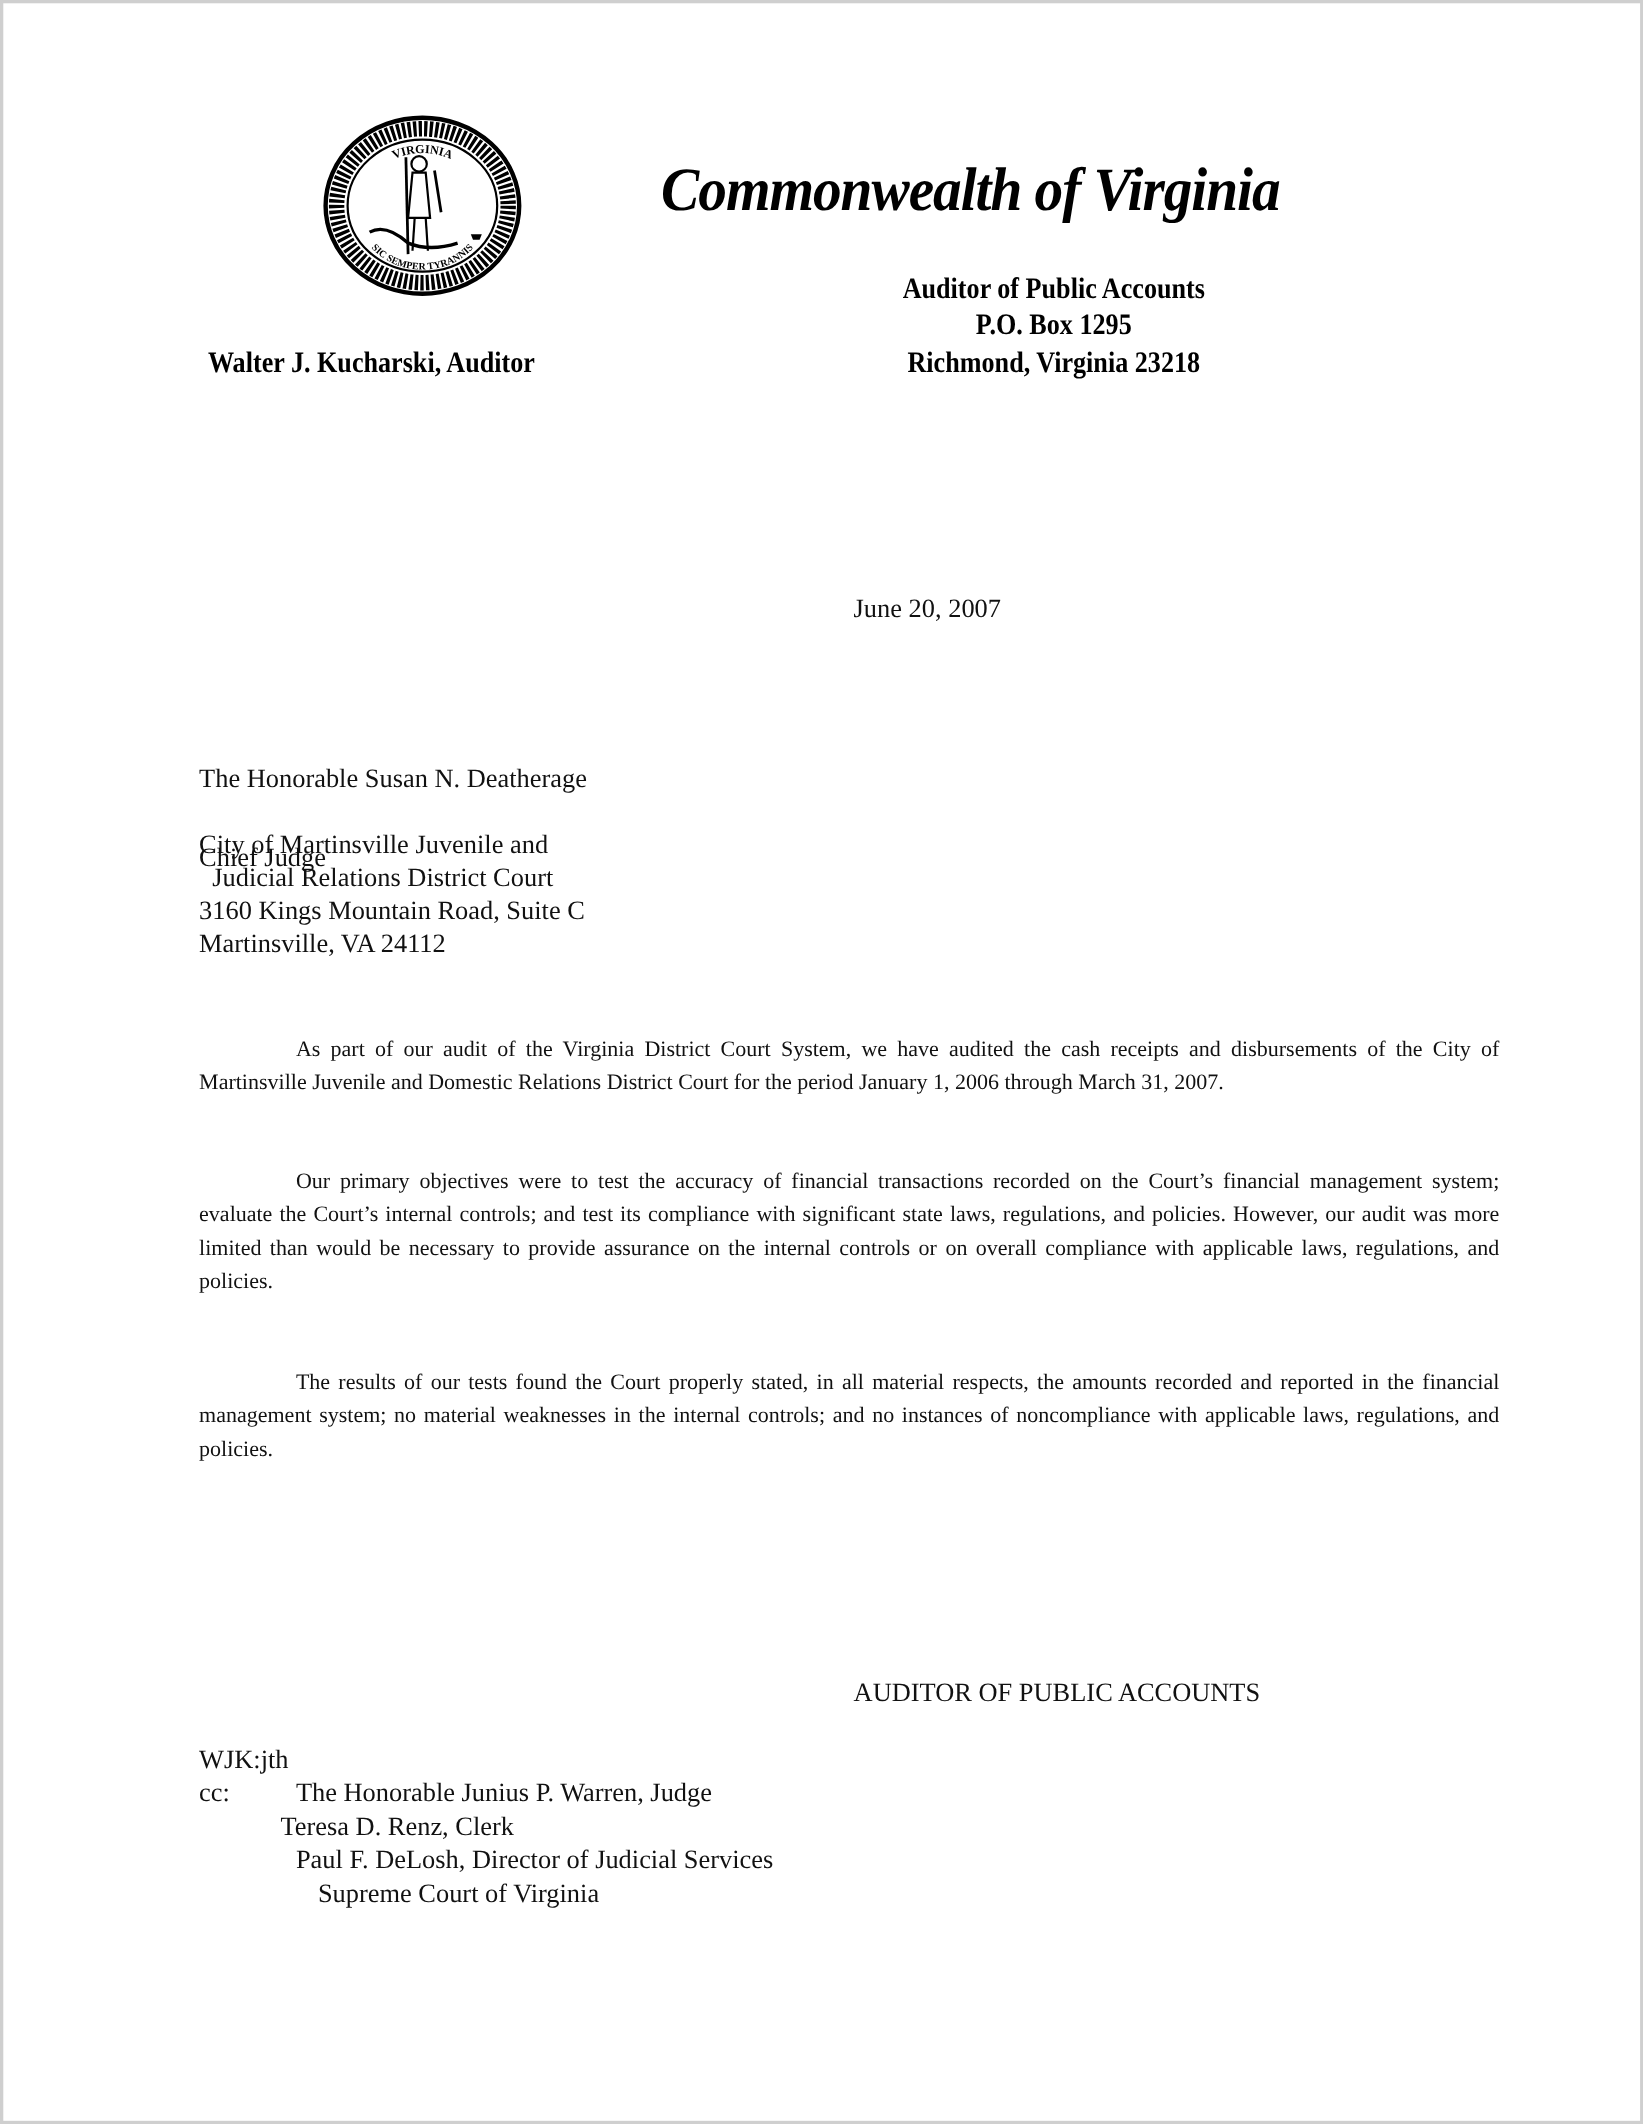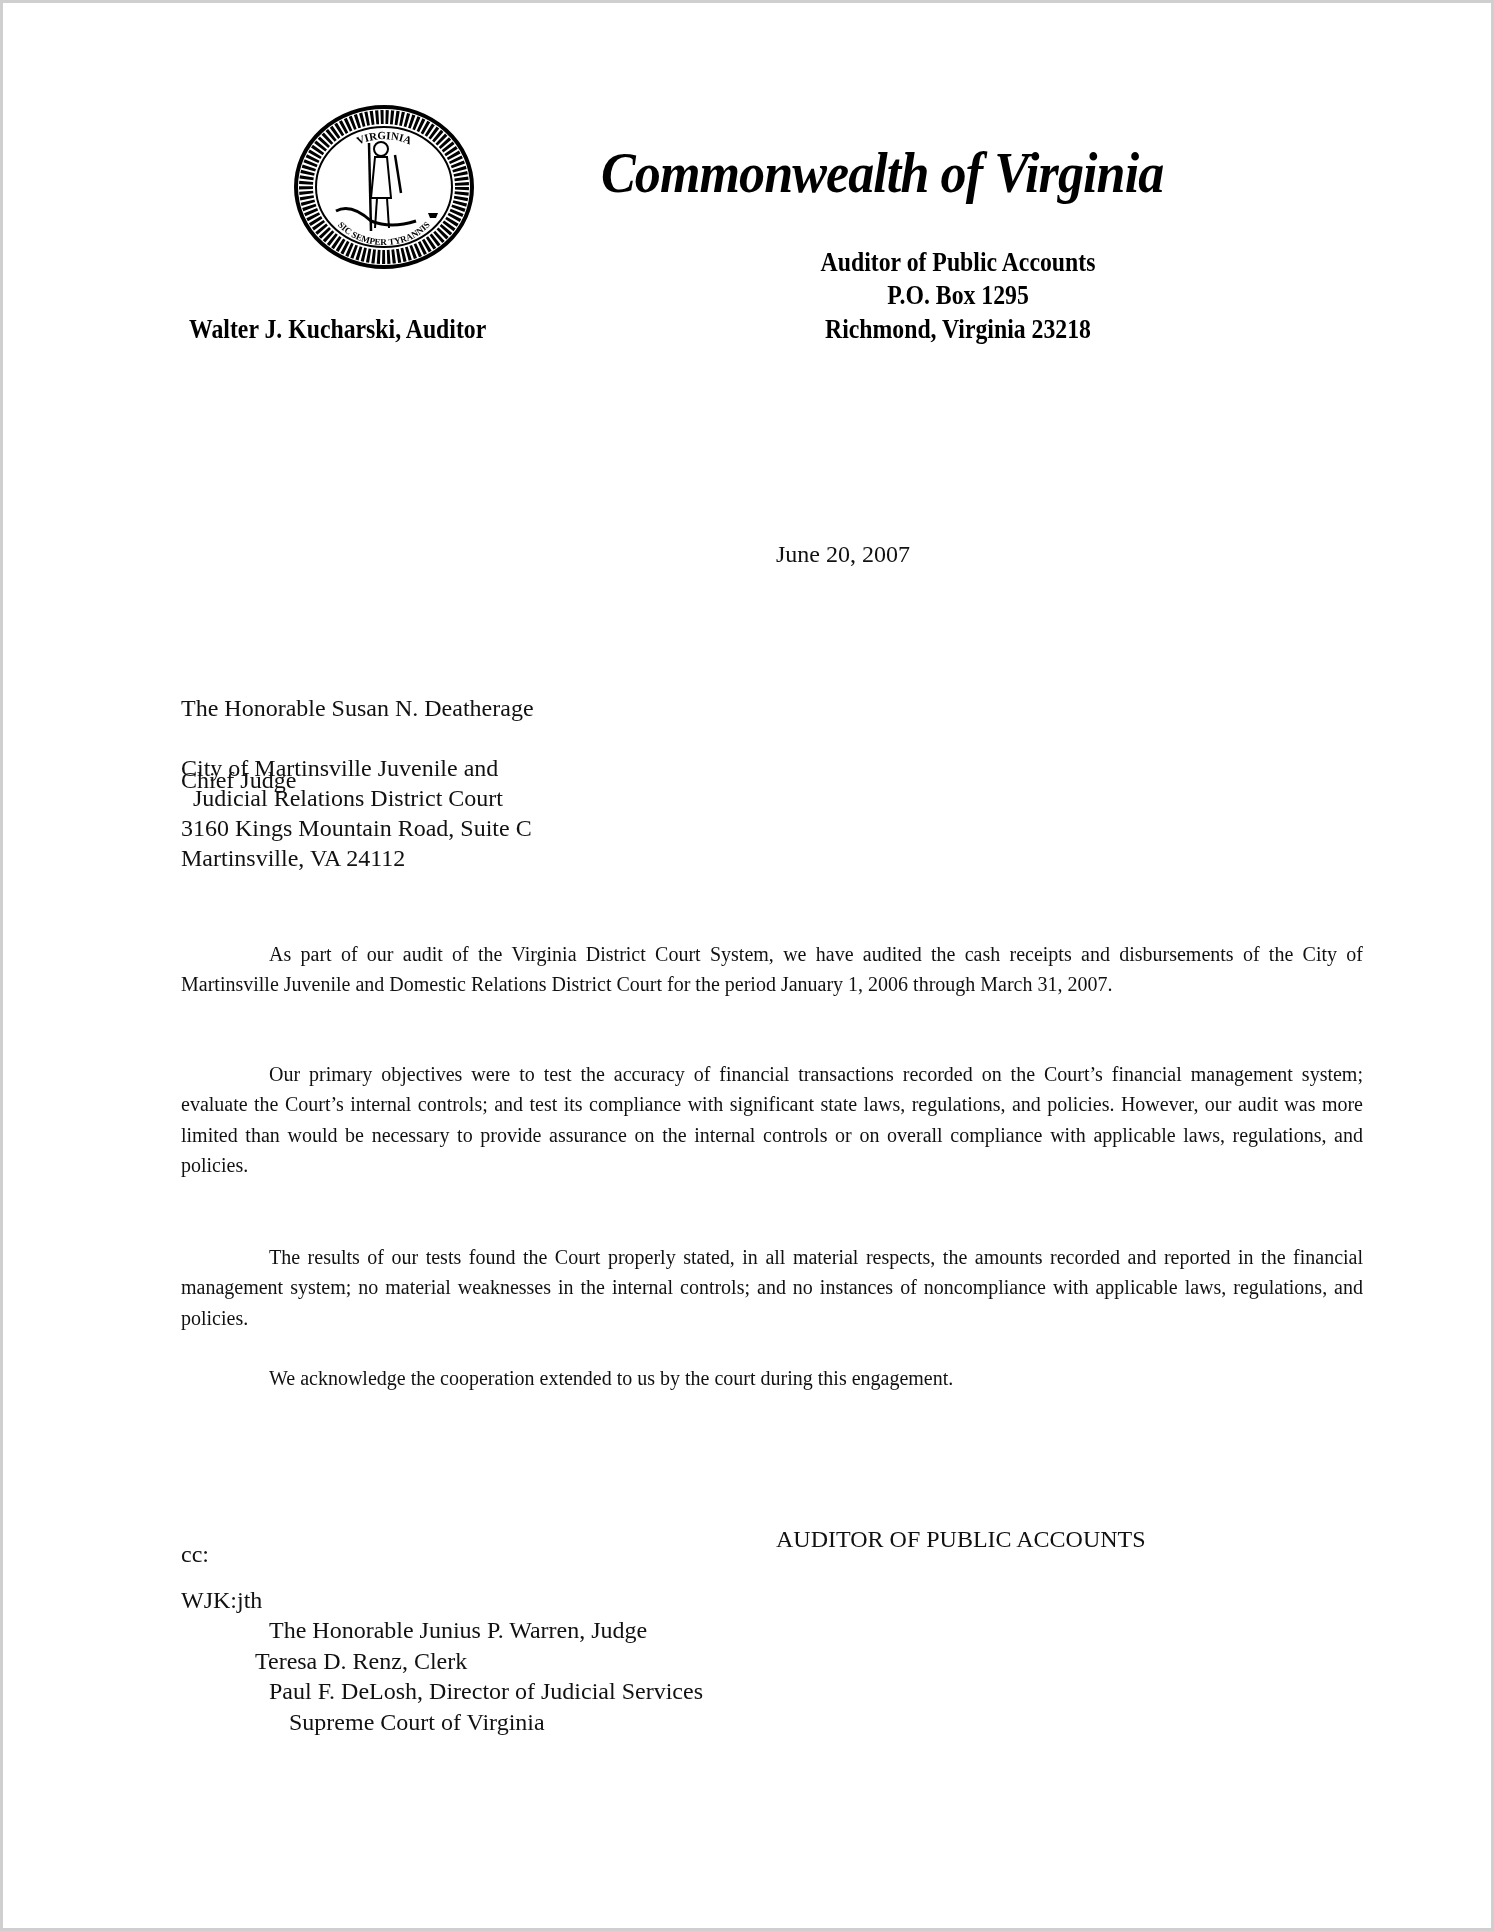--- a/index.html
+++ b/index.html
@@ -85,26 +85,25 @@
     <div class="t" style="left:178px; top:762px;">Chief Judge</div>
     <div class="t" style="left:178px; top:750px;">City of Martinsville Juvenile and</div>
     <div class="t" style="left:190px; top:780px;">Judicial Relations District Court</div>
     <div class="t" style="left:178px; top:810px;">3160 Kings Mountain Road, Suite C</div>
     <div class="t" style="left:178px; top:840px;">Martinsville, VA  24112</div>
   </div>
 
   <div class="para" style="top:936px;">As part of our audit of the Virginia District Court System, we have audited the cash receipts and disbursements of the City of Martinsville Juvenile and Domestic Relations District Court for the period January 1, 2006 through March 31, 2007.</div>
   <div class="para" style="top:1056px;">Our primary objectives were to test the accuracy of financial transactions recorded on the Court’s financial management system; evaluate the Court’s internal controls; and test its compliance with significant state laws, regulations, and policies.  However, our audit was more limited than would be necessary to provide assurance on the internal controls or on overall compliance with applicable laws, regulations, and policies.</div>
   <div class="para" style="top:1239px;">The results of our tests found the Court properly stated, in all material respects, the amounts recorded and reported in the financial management system; no material weaknesses in the internal controls; and no instances of noncompliance with applicable laws, regulations, and policies.</div>
-  <div class="para" style="top:1360px;">We acknowledge the cooperation extended to us by the court during this engagement.</div>
 
   <div class="t" style="left:773px; top:1521px;">AUDITOR OF PUBLIC ACCOUNTS</div>
 
   <div class="t" style="left:178px; top:1582px;">WJK:jth</div>
-  <div class="t" style="left:178px; top:1536px;">cc:</div>
+  <div class="t" style="left:178px; top:1612px;">cc:</div>
   <div>
     <div class="t" style="left:266px; top:1612px;">The Honorable Junius P. Warren, Judge</div>
     <div class="t" style="left:252px; top:1643px;">Teresa D. Renz, Clerk</div>
     <div class="t" style="left:266px; top:1673px;">Paul F. DeLosh, Director of Judicial Services</div>
     <div class="t" style="left:286px; top:1704px;">Supreme Court of Virginia</div>
   </div>
 
 </div>
 
 </body></html>

